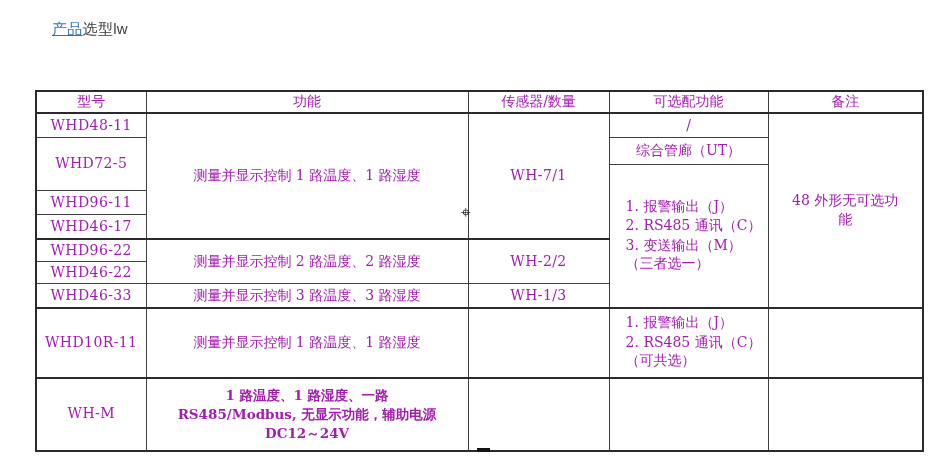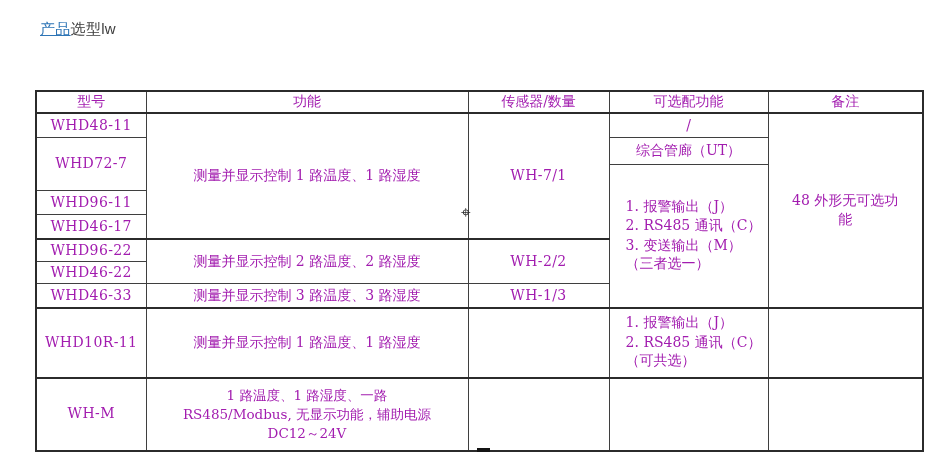--- a/index.html
+++ b/index.html
@@ -1,21 +1,21 @@
 <!DOCTYPE html>
 <html><head>
 <meta charset="utf-8">
 <style>
   html,body{margin:0;padding:0;}
   body{
     width:932px;height:456px;position:relative;background:#ffffff;
     font-family:"DejaVu Serif", serif;color:#222;overflow:hidden;
   }
   .page-title{
-    position:absolute;left:40px;top:20px;
+    position:absolute;left:52px;top:20px;
     font-family:"Liberation Sans", sans-serif;
     font-size:15px;letter-spacing:0.3px;text-align:right;
   }
   .page-title .link{color:#2e75b6;text-decoration:underline;cursor:pointer;}
   .page-title .rest{color:#3d3d3d;}
 
   table.sel{
     position:absolute;left:35px;top:90px;width:887px;
     border-collapse:collapse;table-layout:fixed;
     border:2px solid #2b2b2b;
@@ -28,21 +28,21 @@
     font-size:14px;line-height:1.4;color:#a21caf;
   }
   tr.hdr th{border-bottom:2px solid #2b2b2b;font-size:14px;}
   .latin{font-size:12px;letter-spacing:0.4px;}
   .thick-top{border-top:2px solid #2b2b2b !important;}
   td.tunnel{border-bottom:3px double #3f3f3f;}
   .opt-block{display:inline-block;text-align:left;}
   .opt-block .opt-line{white-space:nowrap;margin-left:10px;}
   .opt-block .center-line{text-align:left;font-family:Liberation Mono, monospace;}
   .remark-inner{display:inline-block;max-width:112px;}
-  .fn-lines div{white-space:nowrap;font-size:13.5px;}
+  .fn-lines div{white-space:nowrap;font-size:13.5px;font-weight:bold;}
   .crosshair{
     position:absolute;left:461px;top:204px;
     font-family:"DejaVu Sans", sans-serif;font-size:17px;color:#2b2b2b;
     line-height:1;
   }
   .caret-mark{
     position:absolute;left:477px;top:448px;width:13px;height:4px;background:#141414;
   }
 </style>
 </head>
@@ -69,21 +69,21 @@
     <th>备注</th>
   </tr>
   <tr style="height:25px">
     <td class="latin">WHD48-11</td>
     <td rowspan="5">测量并显示控制 1 路温度、1 路湿度</td>
     <td rowspan="5" class="latin">WH-7/1</td>
     <td>/</td>
     <td rowspan="8"><span class="remark-inner">48 外形无可选功能</span></td>
   </tr>
   <tr style="height:27px">
-    <td rowspan="2" class="latin">WHD72-7</td>
+    <td rowspan="2" class="latin">WHD72-5</td>
     <td class="tunnel">综合管廊（UT）</td>
   </tr>
   <tr style="height:26px">
     <td rowspan="6">
       <div class="opt-block">
         <div class="opt-line">1. 报警输出（J）</div>
         <div class="opt-line">2. RS485 通讯（C）</div>
         <div class="opt-line">3. 变送输出（M）</div>
         <div class="opt-line center-line">（三者选一）</div>
       </div>

